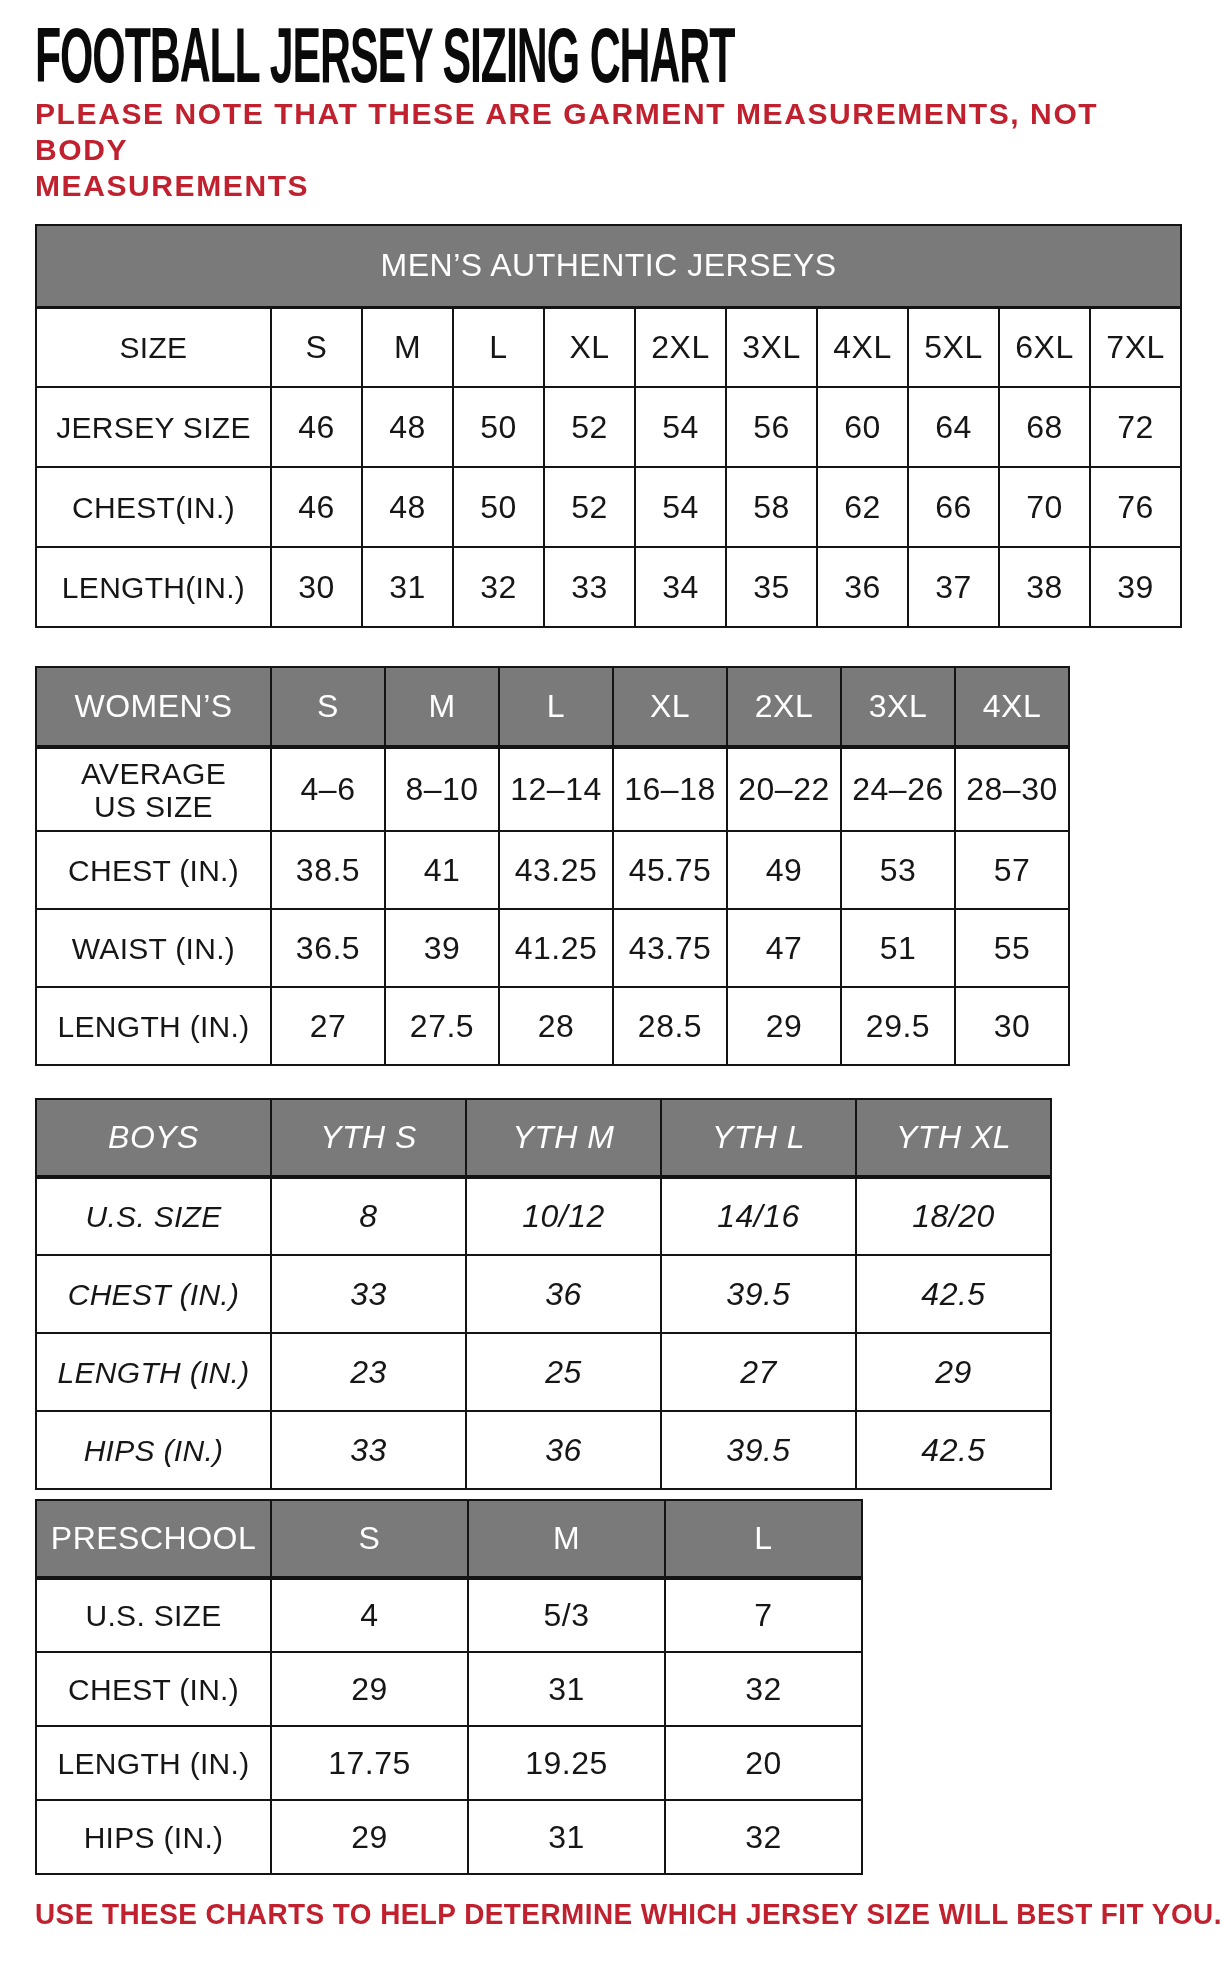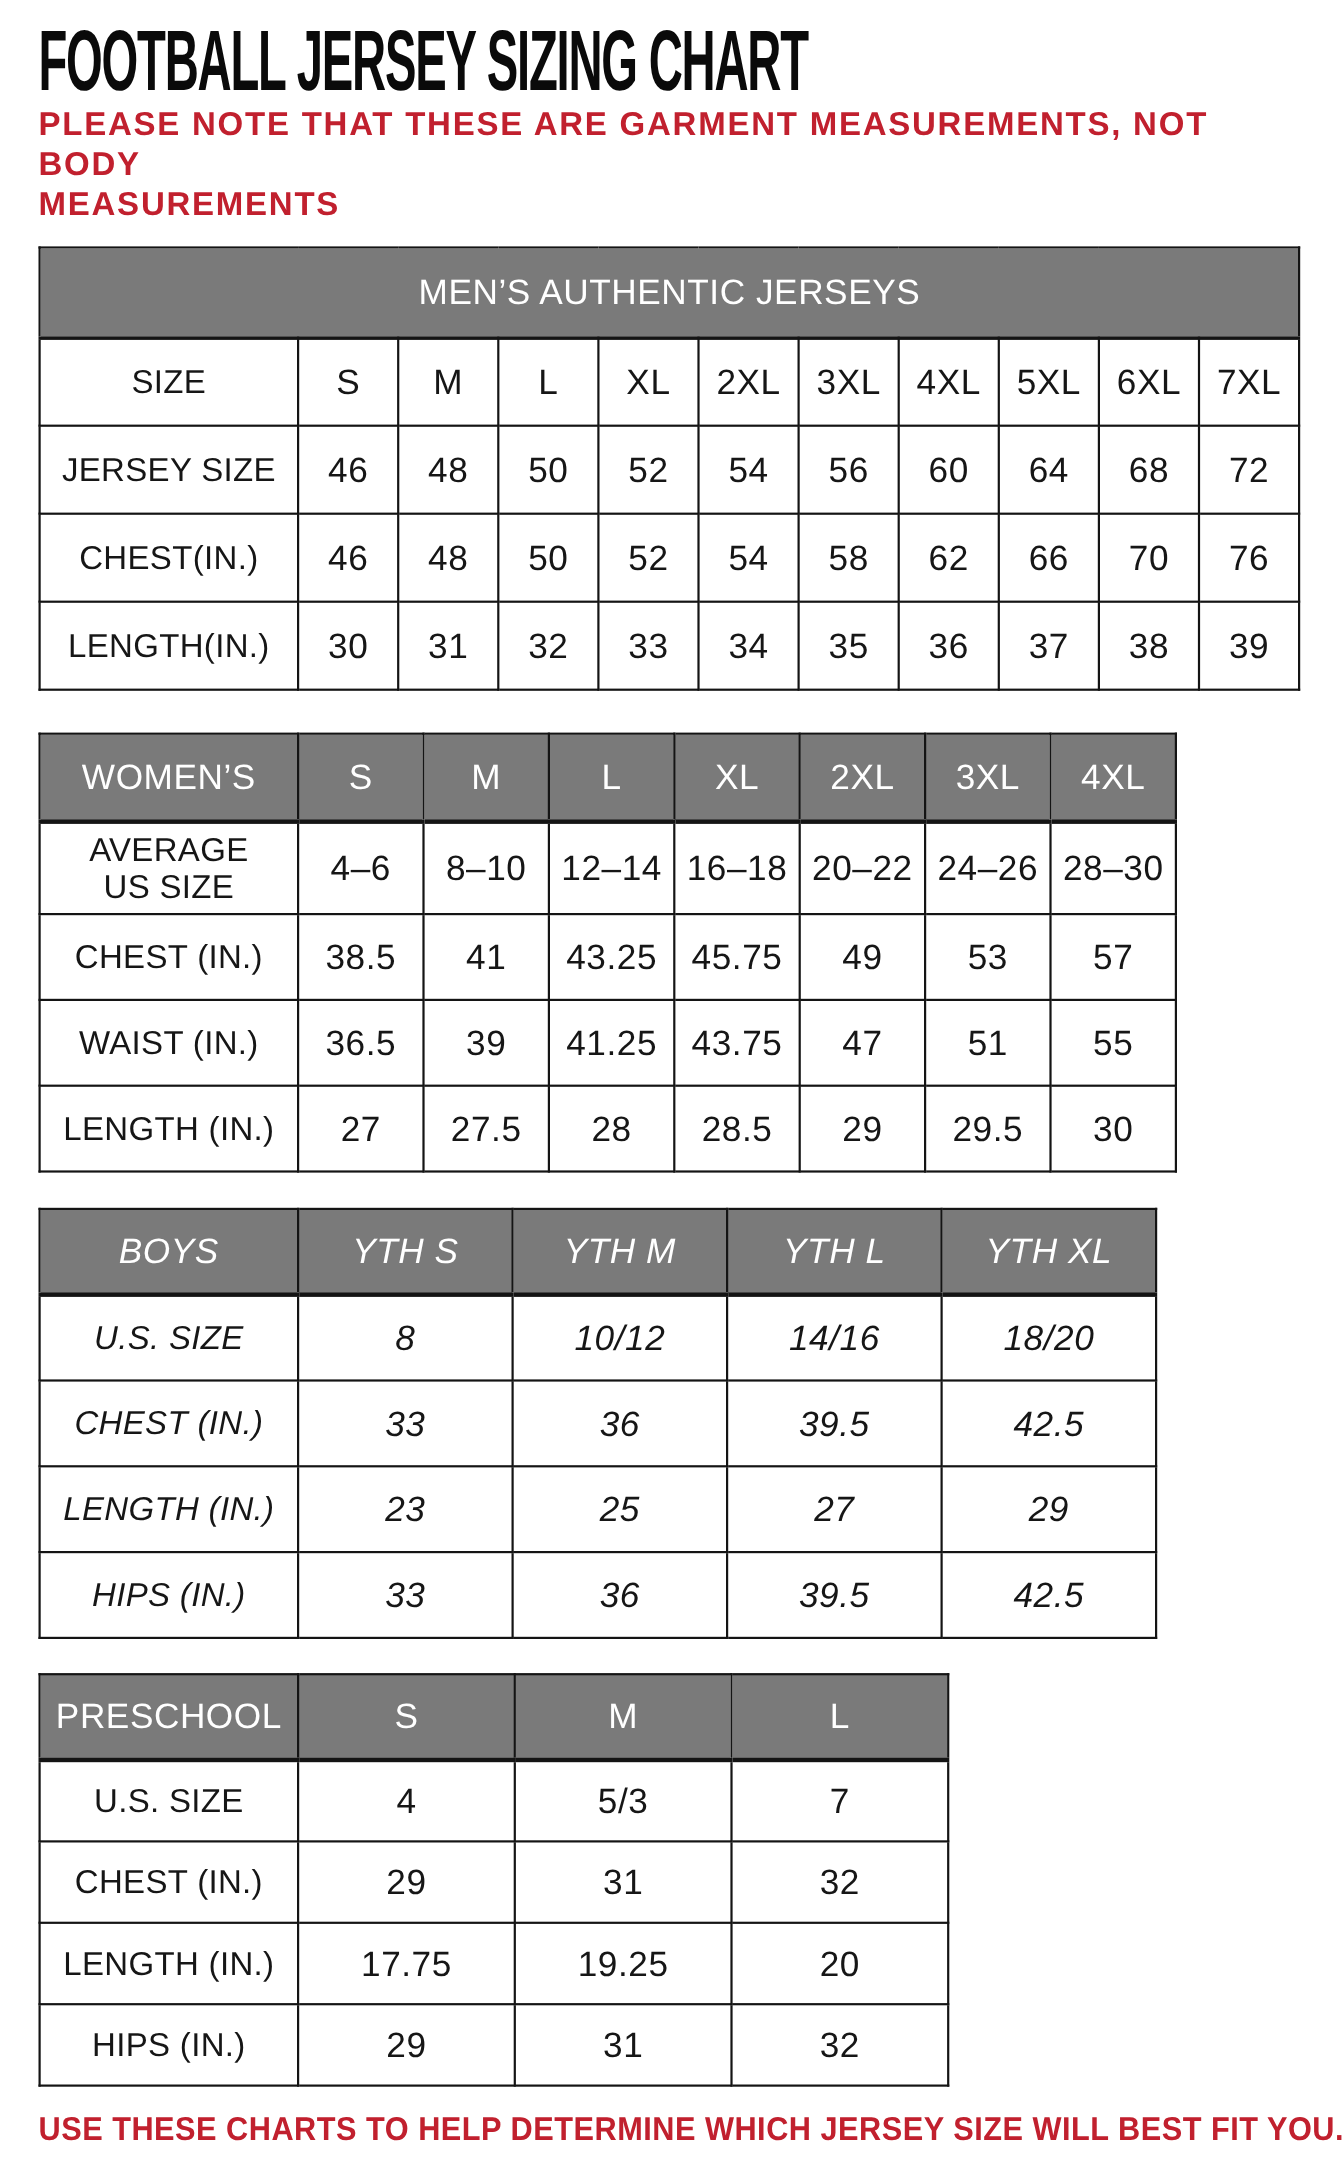--- a/index.html
+++ b/index.html
@@ -38,21 +38,21 @@
 
   .womens { width: 1033px; margin-top: 38px; }
   .womens thead td { height: 80px; }
   .womens tbody td { height: 78px; }
   .womens tbody tr:first-child td { height: 84px; }
   .womens tbody tr:first-child .rowlabel { padding: 0 44px; }
 
   .boys { width: 1015px; margin-top: 32px; }
   .boys thead td, .boys tbody td { height: 78px; font-style: italic; }
 
-  .pre { width: 826px; margin-top: 31px; }
+  .pre { width: 826px; margin-top: 9px; }
   .pre thead td { height: 78px; }
   .pre tbody td { height: 74px; }
 
   .footer {
     margin-top: 22px; display: inline-block; white-space: nowrap;
     color: #c1202e; font-size: 30px; font-weight: 700; letter-spacing: 0.5px;
     transform: scaleX(0.93); transform-origin: left center;
   }
 </style>
 </head>

